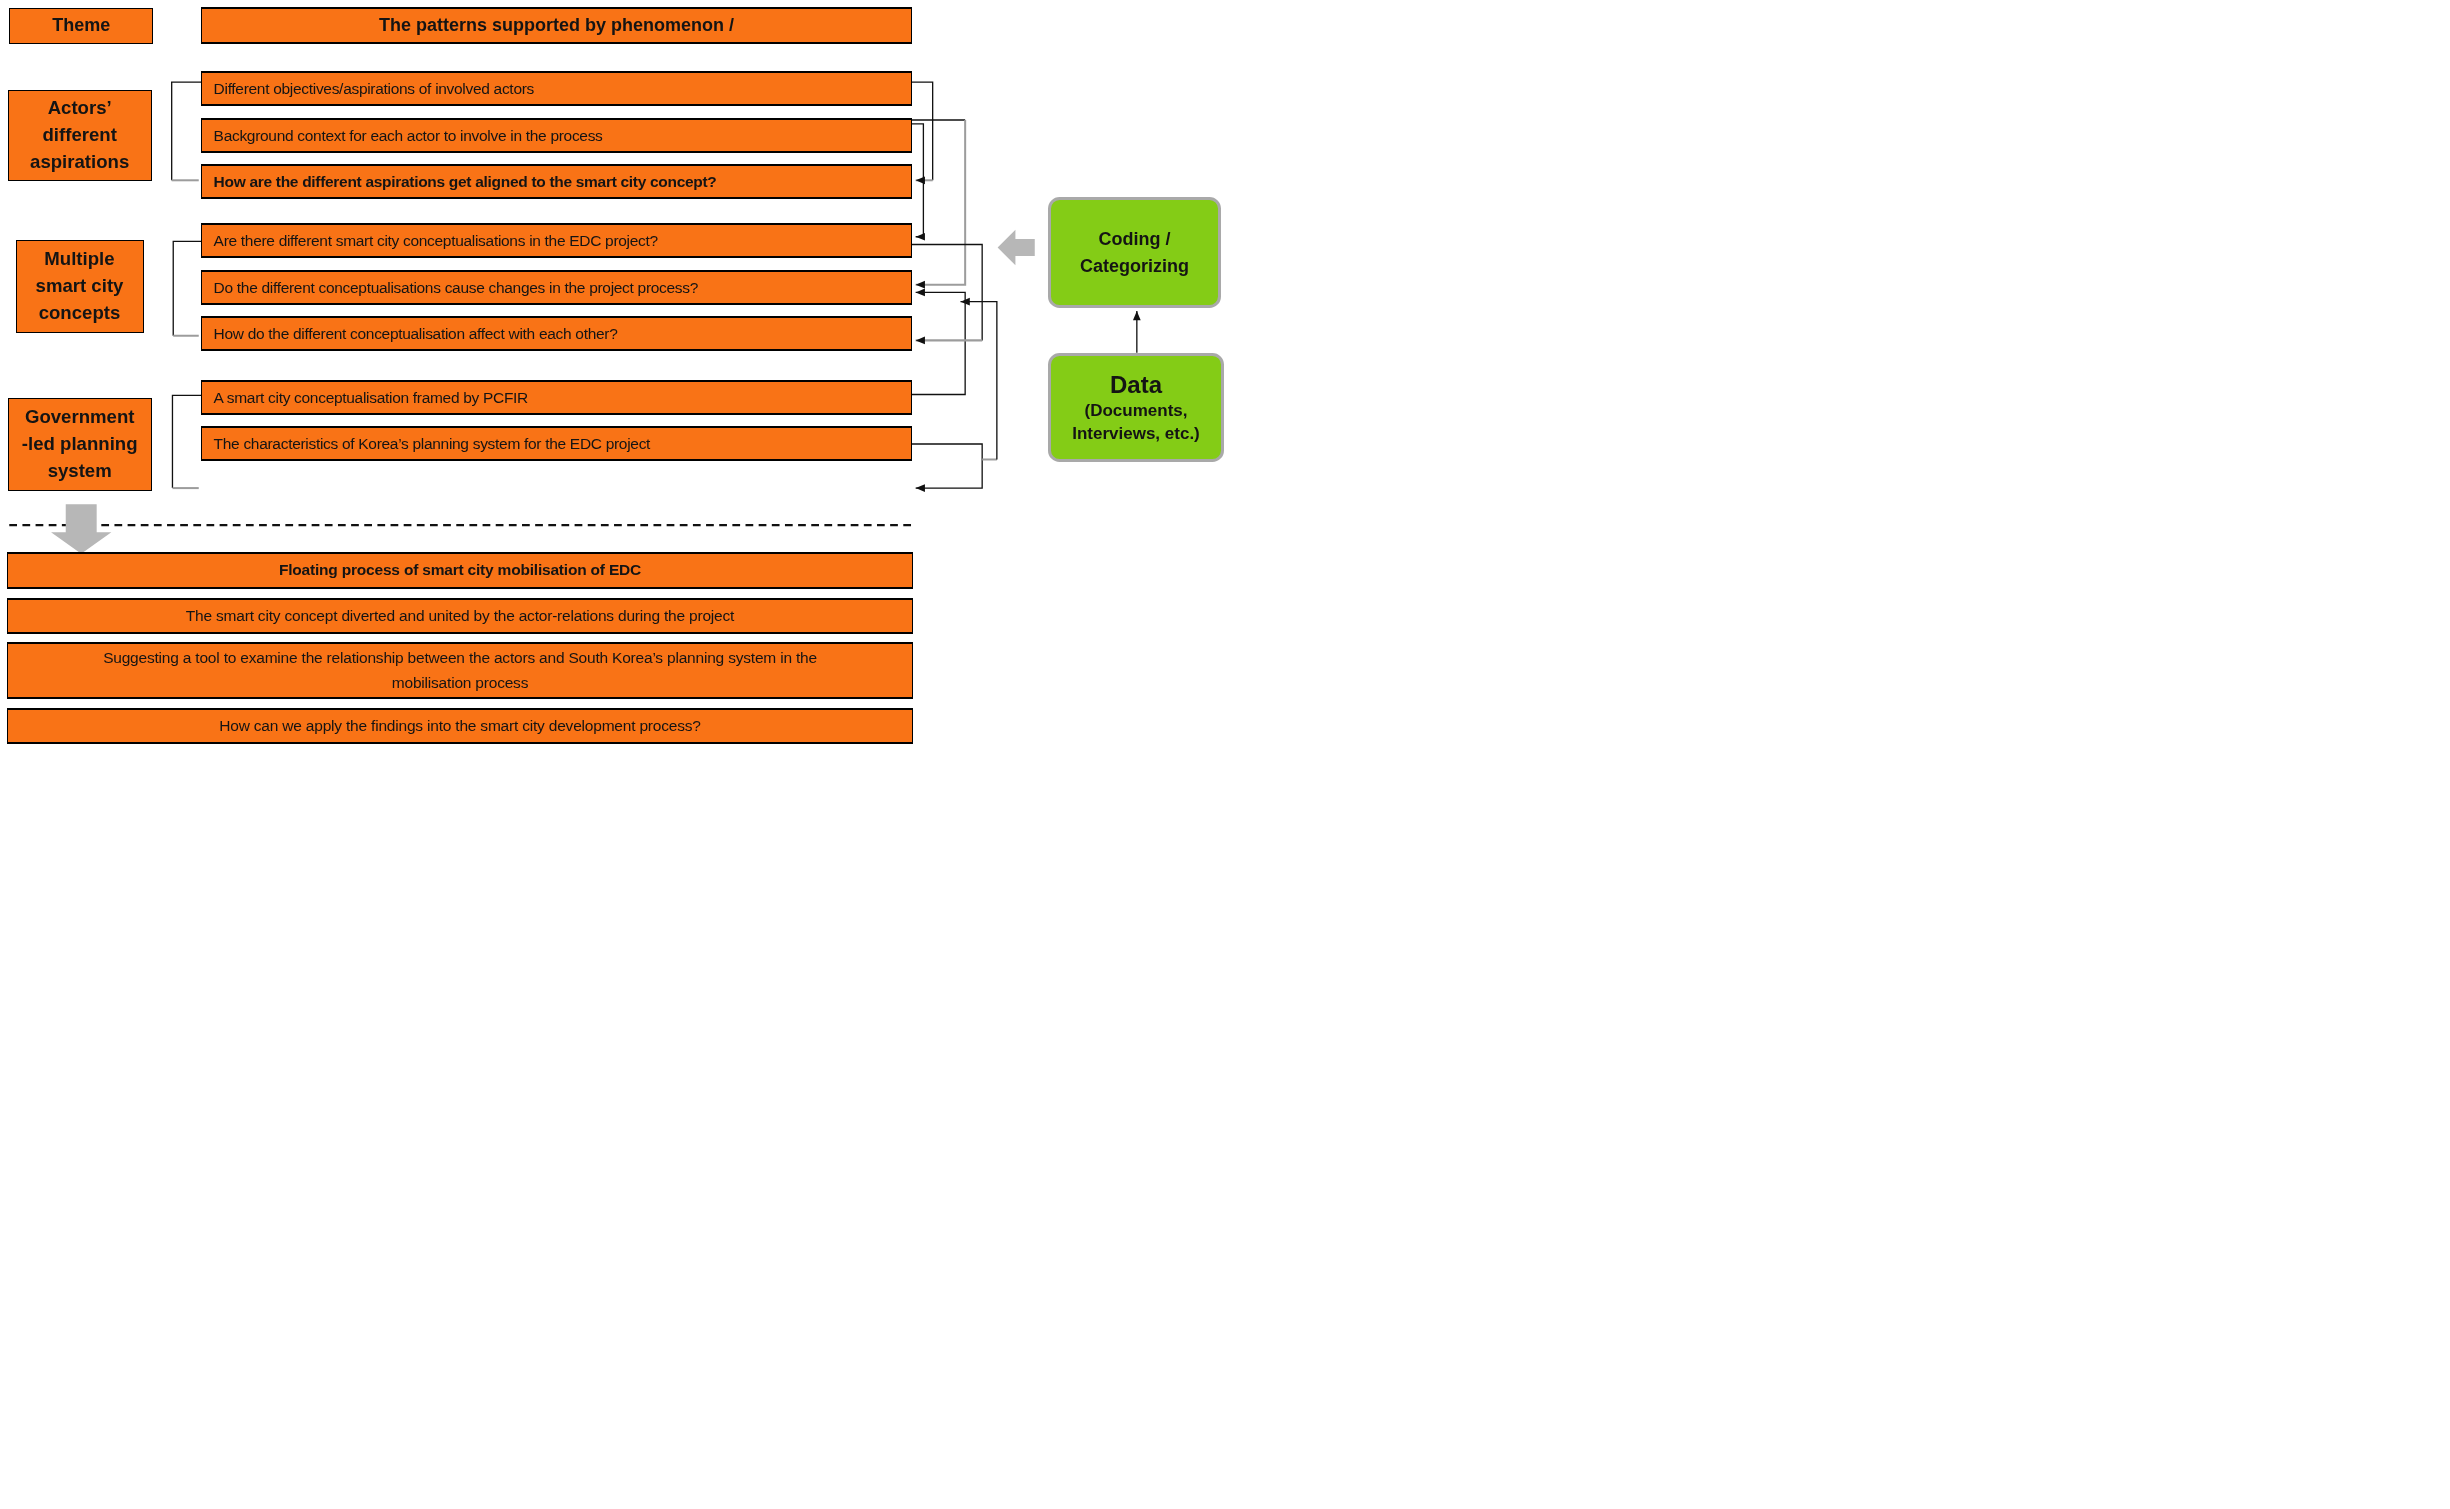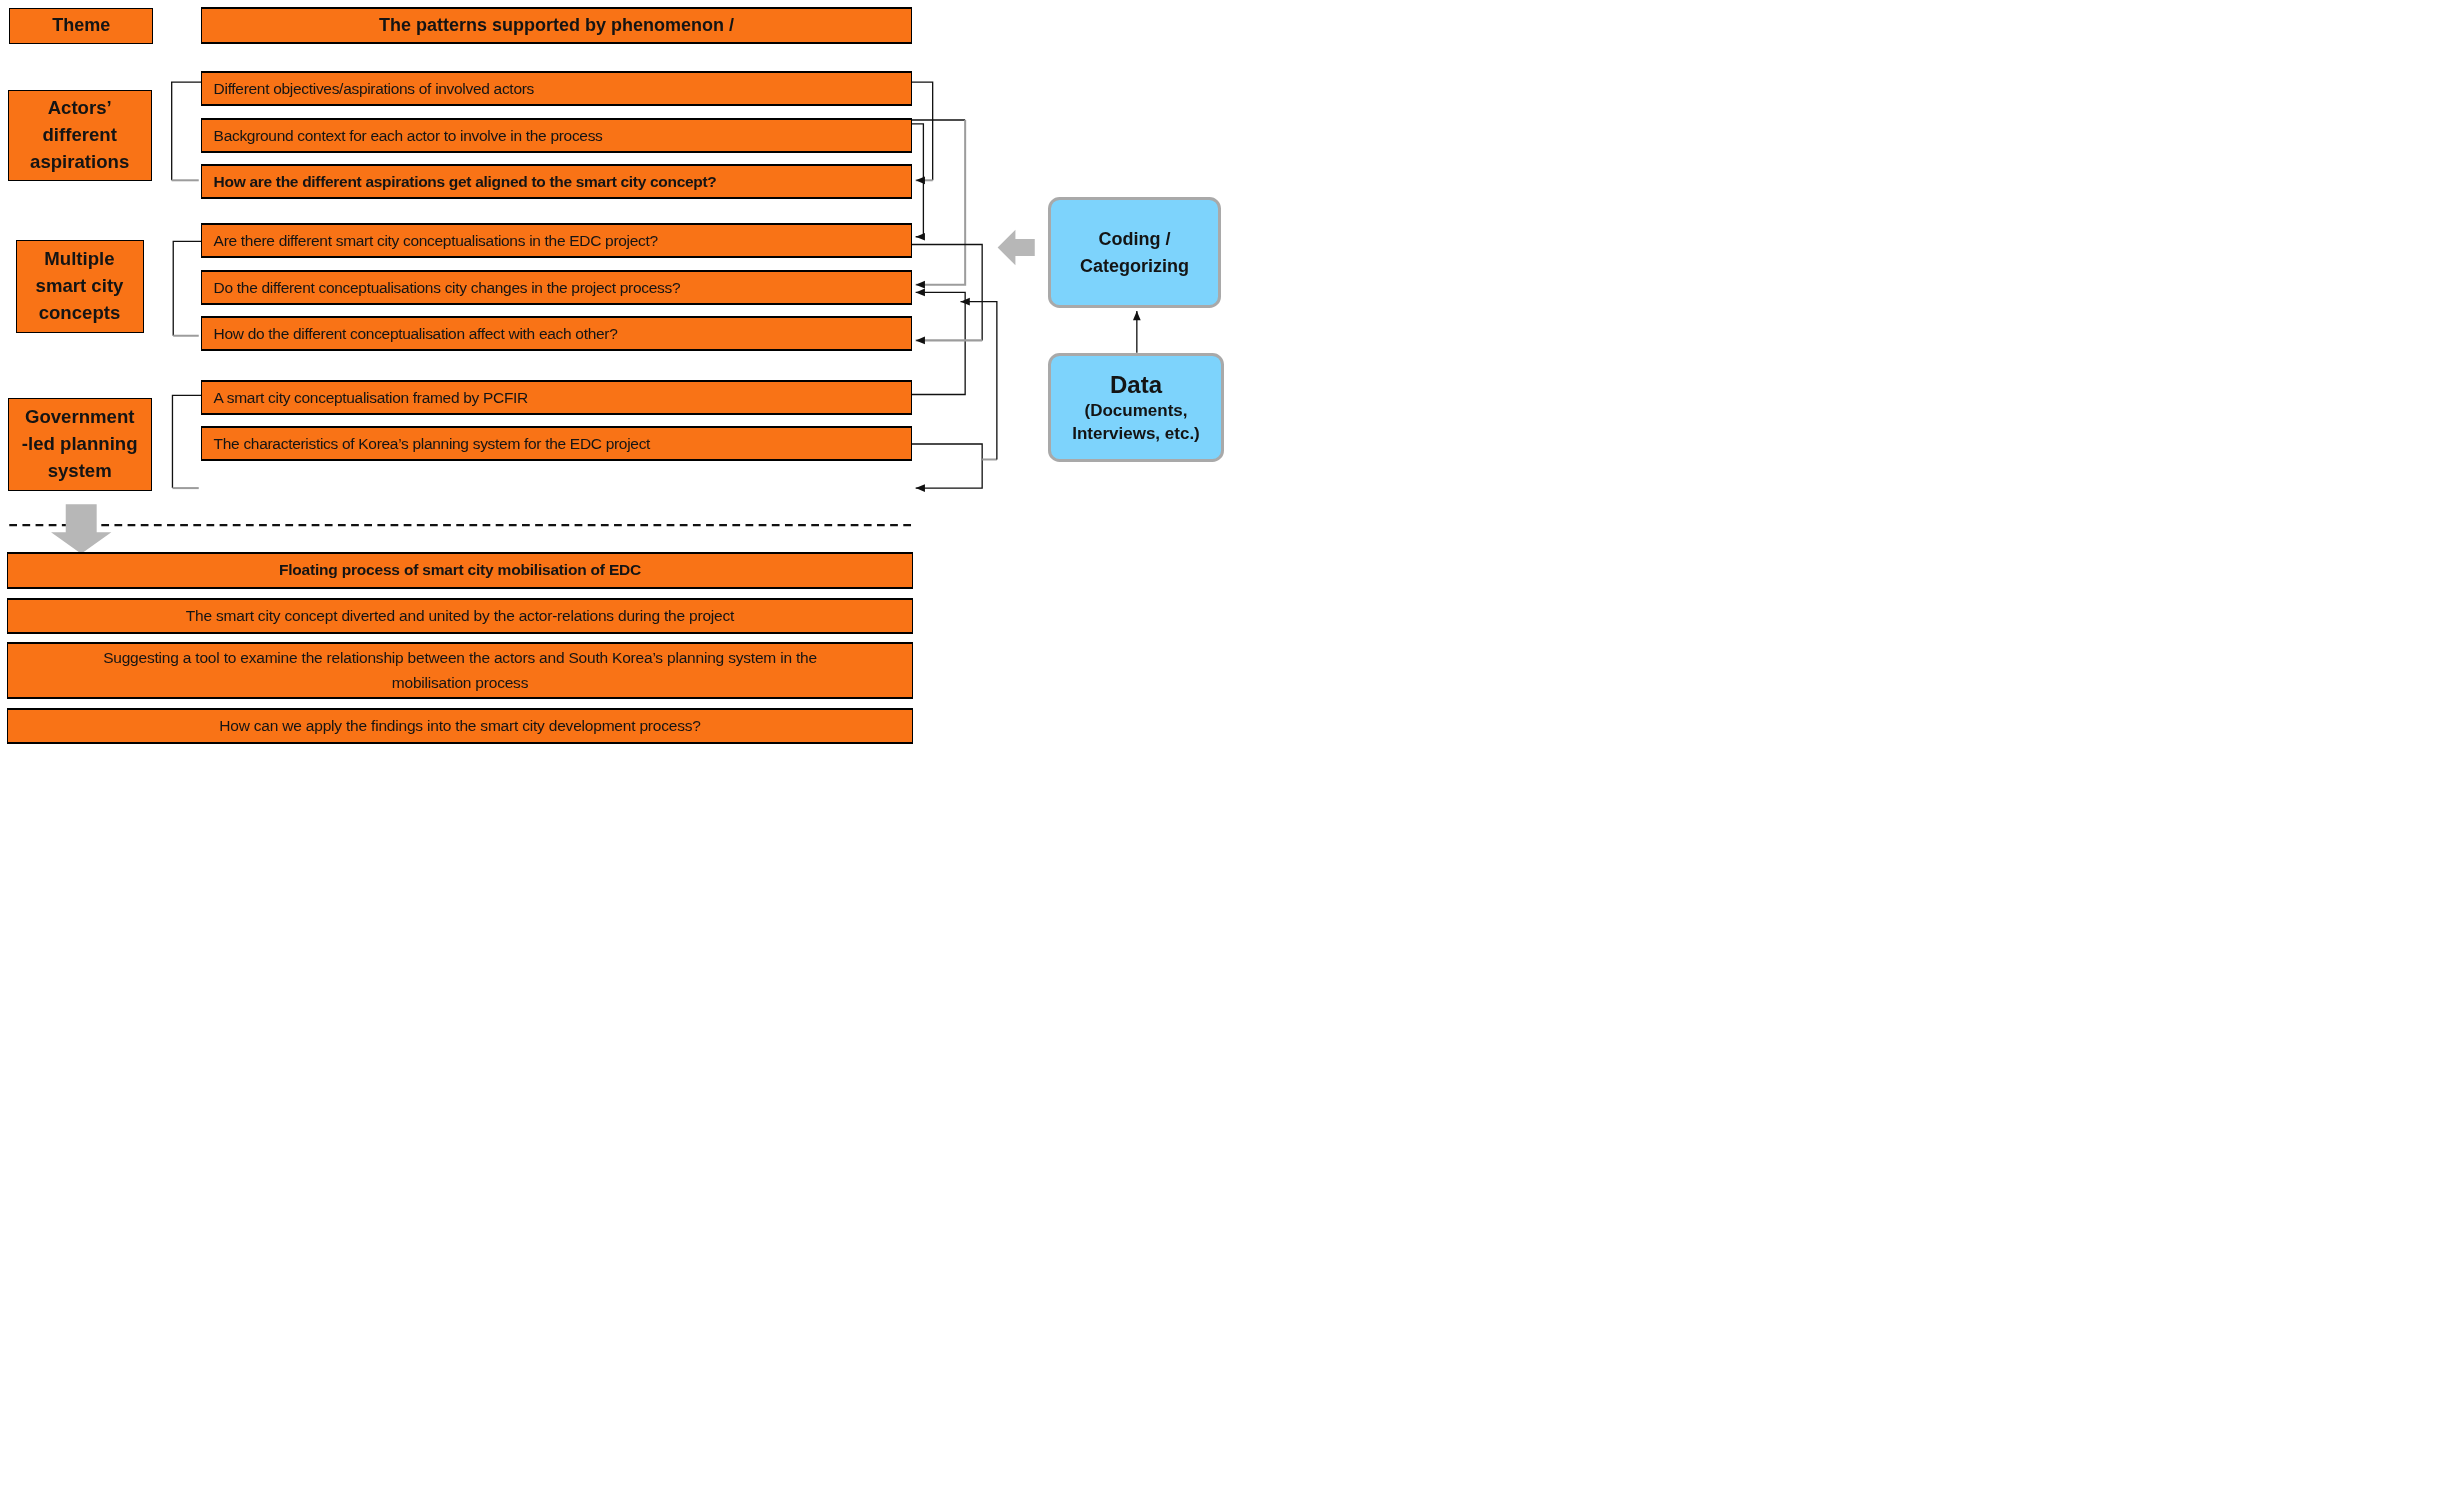--- a/index.html
+++ b/index.html
@@ -47,21 +47,21 @@
     left:7px;width:906px;
     justify-content:center;
     text-align:center;
     font-size:15.5px;
     letter-spacing:-0.2px;
   }
   .bottombox .inner{max-width:762px;margin:0 auto;line-height:1.55;}
   .rounded{
     position:absolute;
     box-sizing:border-box;
-    background:#7dd3fc;
+    background:#84cc16;
     border:3.1px solid #a9a9a9;
     border-radius:11.6px;
     display:flex;
     flex-direction:column;
     justify-content:center;
     align-items:center;
     text-align:center;
     font-weight:bold;
   }
   .coding-label{font-size:18px;line-height:1.5;white-space:pre-line;}
@@ -129,21 +129,21 @@
 concepts</div>
   <div class="box theme-box" style="left:7.7px;top:398px;width:144px;height:93px;">Government
 -led planning
 system</div>
 
   <div class="box pattern" style="top:71px;">Different objectives/aspirations of involved actors</div>
   <div class="box pattern" style="top:118px;">Background context for each actor to involve in the process</div>
   <div class="box pattern" style="top:164px;font-weight:bold;">How are the different aspirations get aligned to the smart city concept?</div>
 
   <div class="box pattern" style="top:223px;">Are there different smart city conceptualisations in the EDC project?</div>
-  <div class="box pattern" style="top:270px;">Do the different conceptualisations city changes in the project process?</div>
+  <div class="box pattern" style="top:270px;">Do the different conceptualisations cause changes in the project process?</div>
   <div class="box pattern" style="top:316px;">How do the different conceptualisation affect with each other?</div>
 
   <div class="box pattern" style="top:380px;">A smart city conceptualisation framed by PCFIR</div>
   <div class="box pattern" style="top:426px;">The characteristics of Korea’s planning system for the EDC project</div>
 
   <div class="rounded" style="left:1048px;top:197px;width:173px;height:111px;">
     <div class="coding-label">Coding /
 Categorizing</div>
   </div>
   <div class="rounded" style="left:1048px;top:353px;width:176px;height:109px;">

